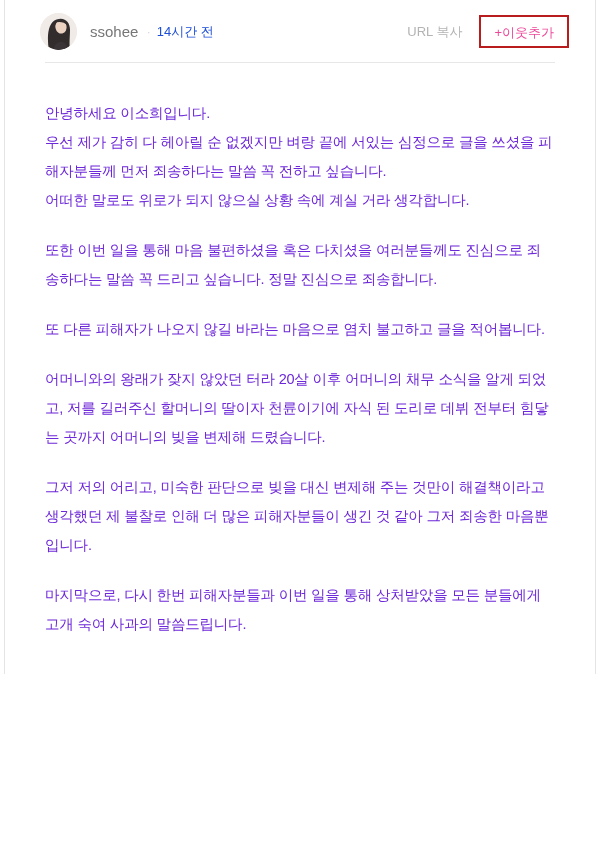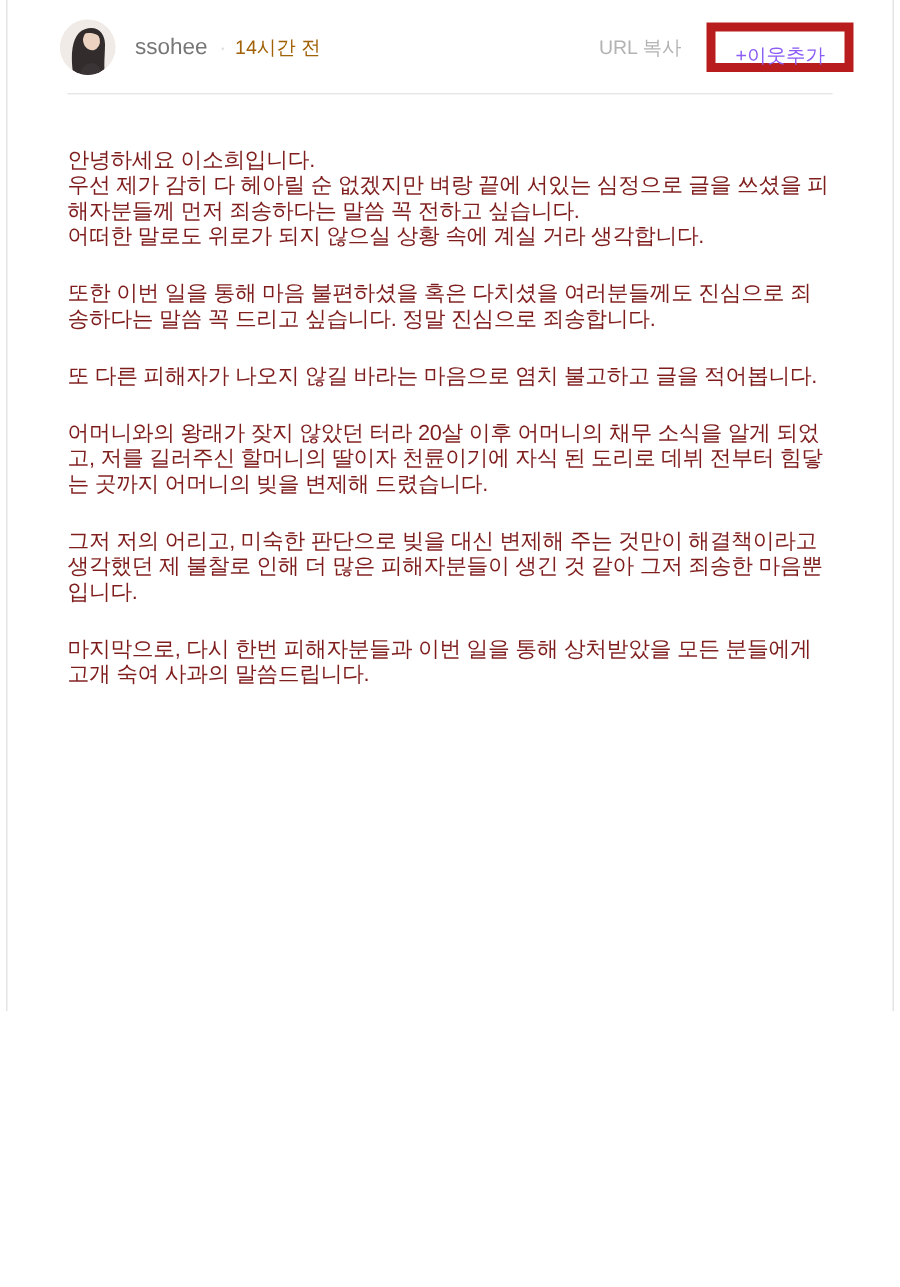--- a/index.html
+++ b/index.html
@@ -45,61 +45,61 @@
     color: #767676;
     cursor: pointer;
   }
   .sep {
     margin: 0 6px 0 8px;
     font-size: 13px;
     color: #d8d8d8;
   }
   .timestamp {
     font-size: 13px;
-    color: #a16207;
+    color: #1d4ed8;
   }
   .actions {
     margin-left: auto;
     display: flex;
     align-items: center;
   }
   .url-copy {
     font-size: 13px;
     color: #b3b3b3;
     cursor: pointer;
     margin-right: 17px;
     text-align: center;
   }
   .add-neighbor {
     box-sizing: border-box;
     height: 33px;
     padding: 0 13px;
     background: #ffffff;
-    border: 6px solid #b91c1c;
-    color: #8b5cf6;
+    border: 2px solid #b91c1c;
+    color: #ec4899;
     font-size: 13px;
     font-family: inherit;
     cursor: pointer;
     line-height: 31px;
   }
   
   .divider {
     border: none;
     border-top: 1px solid #e7e7e7;
     margin: 0 40px;
   }
   
   .post-body {
     padding: 36px 40px 0 40px;
   }
   .post-body p {
     margin: 0 0 21px 0;
     font-size: 14.5px;
-    line-height: 17px;
-    color: #7f1d1d;
+    line-height: 29px;
+    color: #6d28d9;
     letter-spacing: -0.2px;
     white-space: pre-line;
     word-break: break-all;
   }
 </style>
 </head>
 <body>
 
 <div class="viewport">
   <div class="frame">

